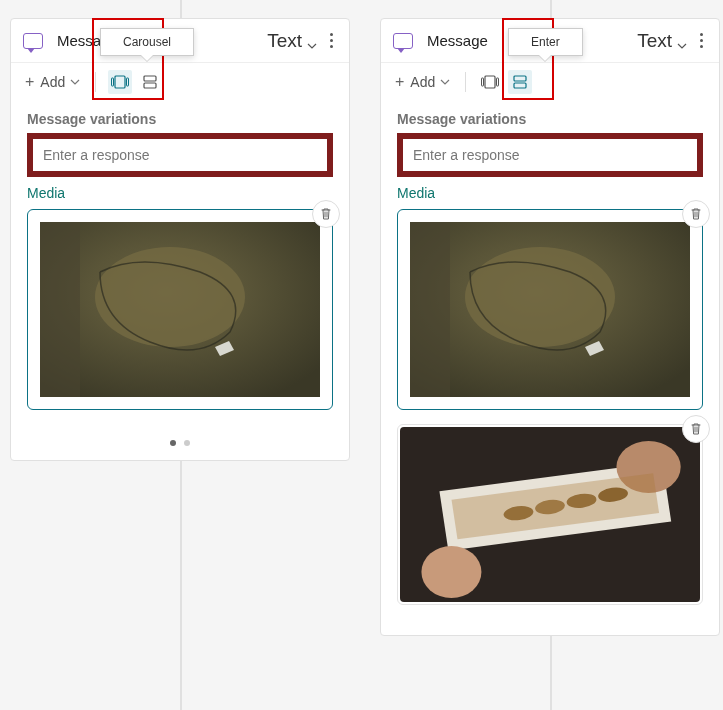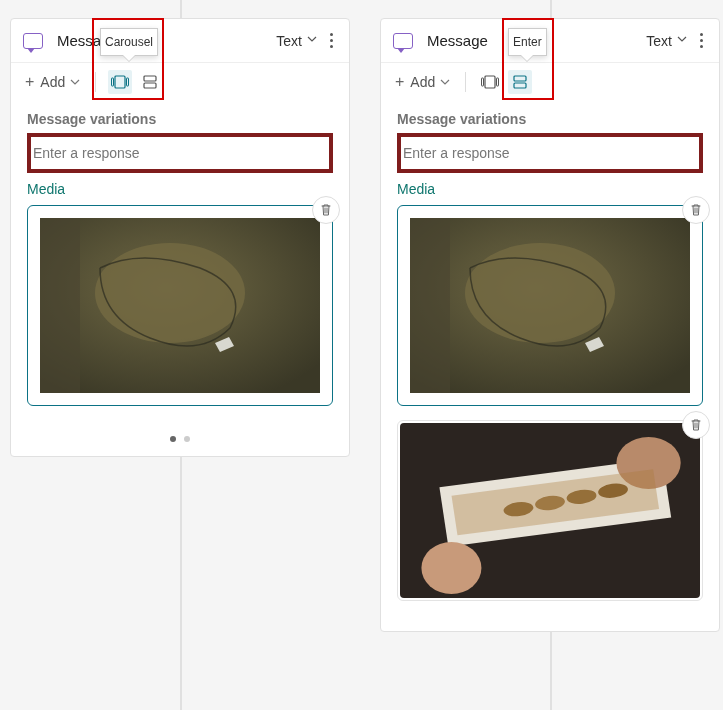--- a/index.html
+++ b/index.html
@@ -59,23 +59,23 @@
       border-right: 4px solid transparent;
       border-top: 5px solid #8661c5;
     }
     .title {
       font-size: 15px;
       color: #222;
       flex: 1;
     }
     .text-dd {
       display: flex;
-      align-items: flex-start;
+      align-items: flex-end;
       color: #333;
-      font-size: 14px;
+      font-size: 19px;
       margin-right: 8px;
       cursor: pointer;
     }
     .chevron-down {
       margin-left: 4px;
     }
     .chevron-down svg { display: block; }
     .kebab {
       display: flex;
       flex-direction: column;
@@ -127,22 +127,22 @@
     .layout-btn svg { display:block; }
     .section-label {
       font-weight: 600;
       font-size: 14px;
       padding: 10px 16px 6px;
       color: #737373;
     }
     .response-input {
       margin: 0 16px 8px;
       width: calc(100% - 32px);
-      border: 4px solid #7f1d1d;
-      padding: 8px 2px;
+      border: 6px solid #7f1d1d;
+      padding: 8px 10px;
       font-size: 14px;
       color: #333;
       background: #fff;
     }
     .response-input::placeholder { color: #777; }
     .media-label {
       font-size: 14px;
       padding: 0 16px 8px;
       color: #0f766e;
     }
@@ -193,21 +193,21 @@
       border-radius: 50%;
       background: #ccc;
     }
     .pager .dot.active { background: #666; }
     .tooltip {
       position: absolute;
       background: #fff;
       border: 1px solid #ccc;
       box-shadow: 0 2px 6px rgba(0,0,0,0.15);
       font-size: 12px;
-      padding: 6px 4px;
+      padding: 6px 22px;
       color: #333;
       z-index: 5;
     }
     .tooltip::after {
       content: "";
       position: absolute;
       left: 50%;
       bottom: -6px;
       transform: translateX(-50%);
       width: 0; height: 0;

